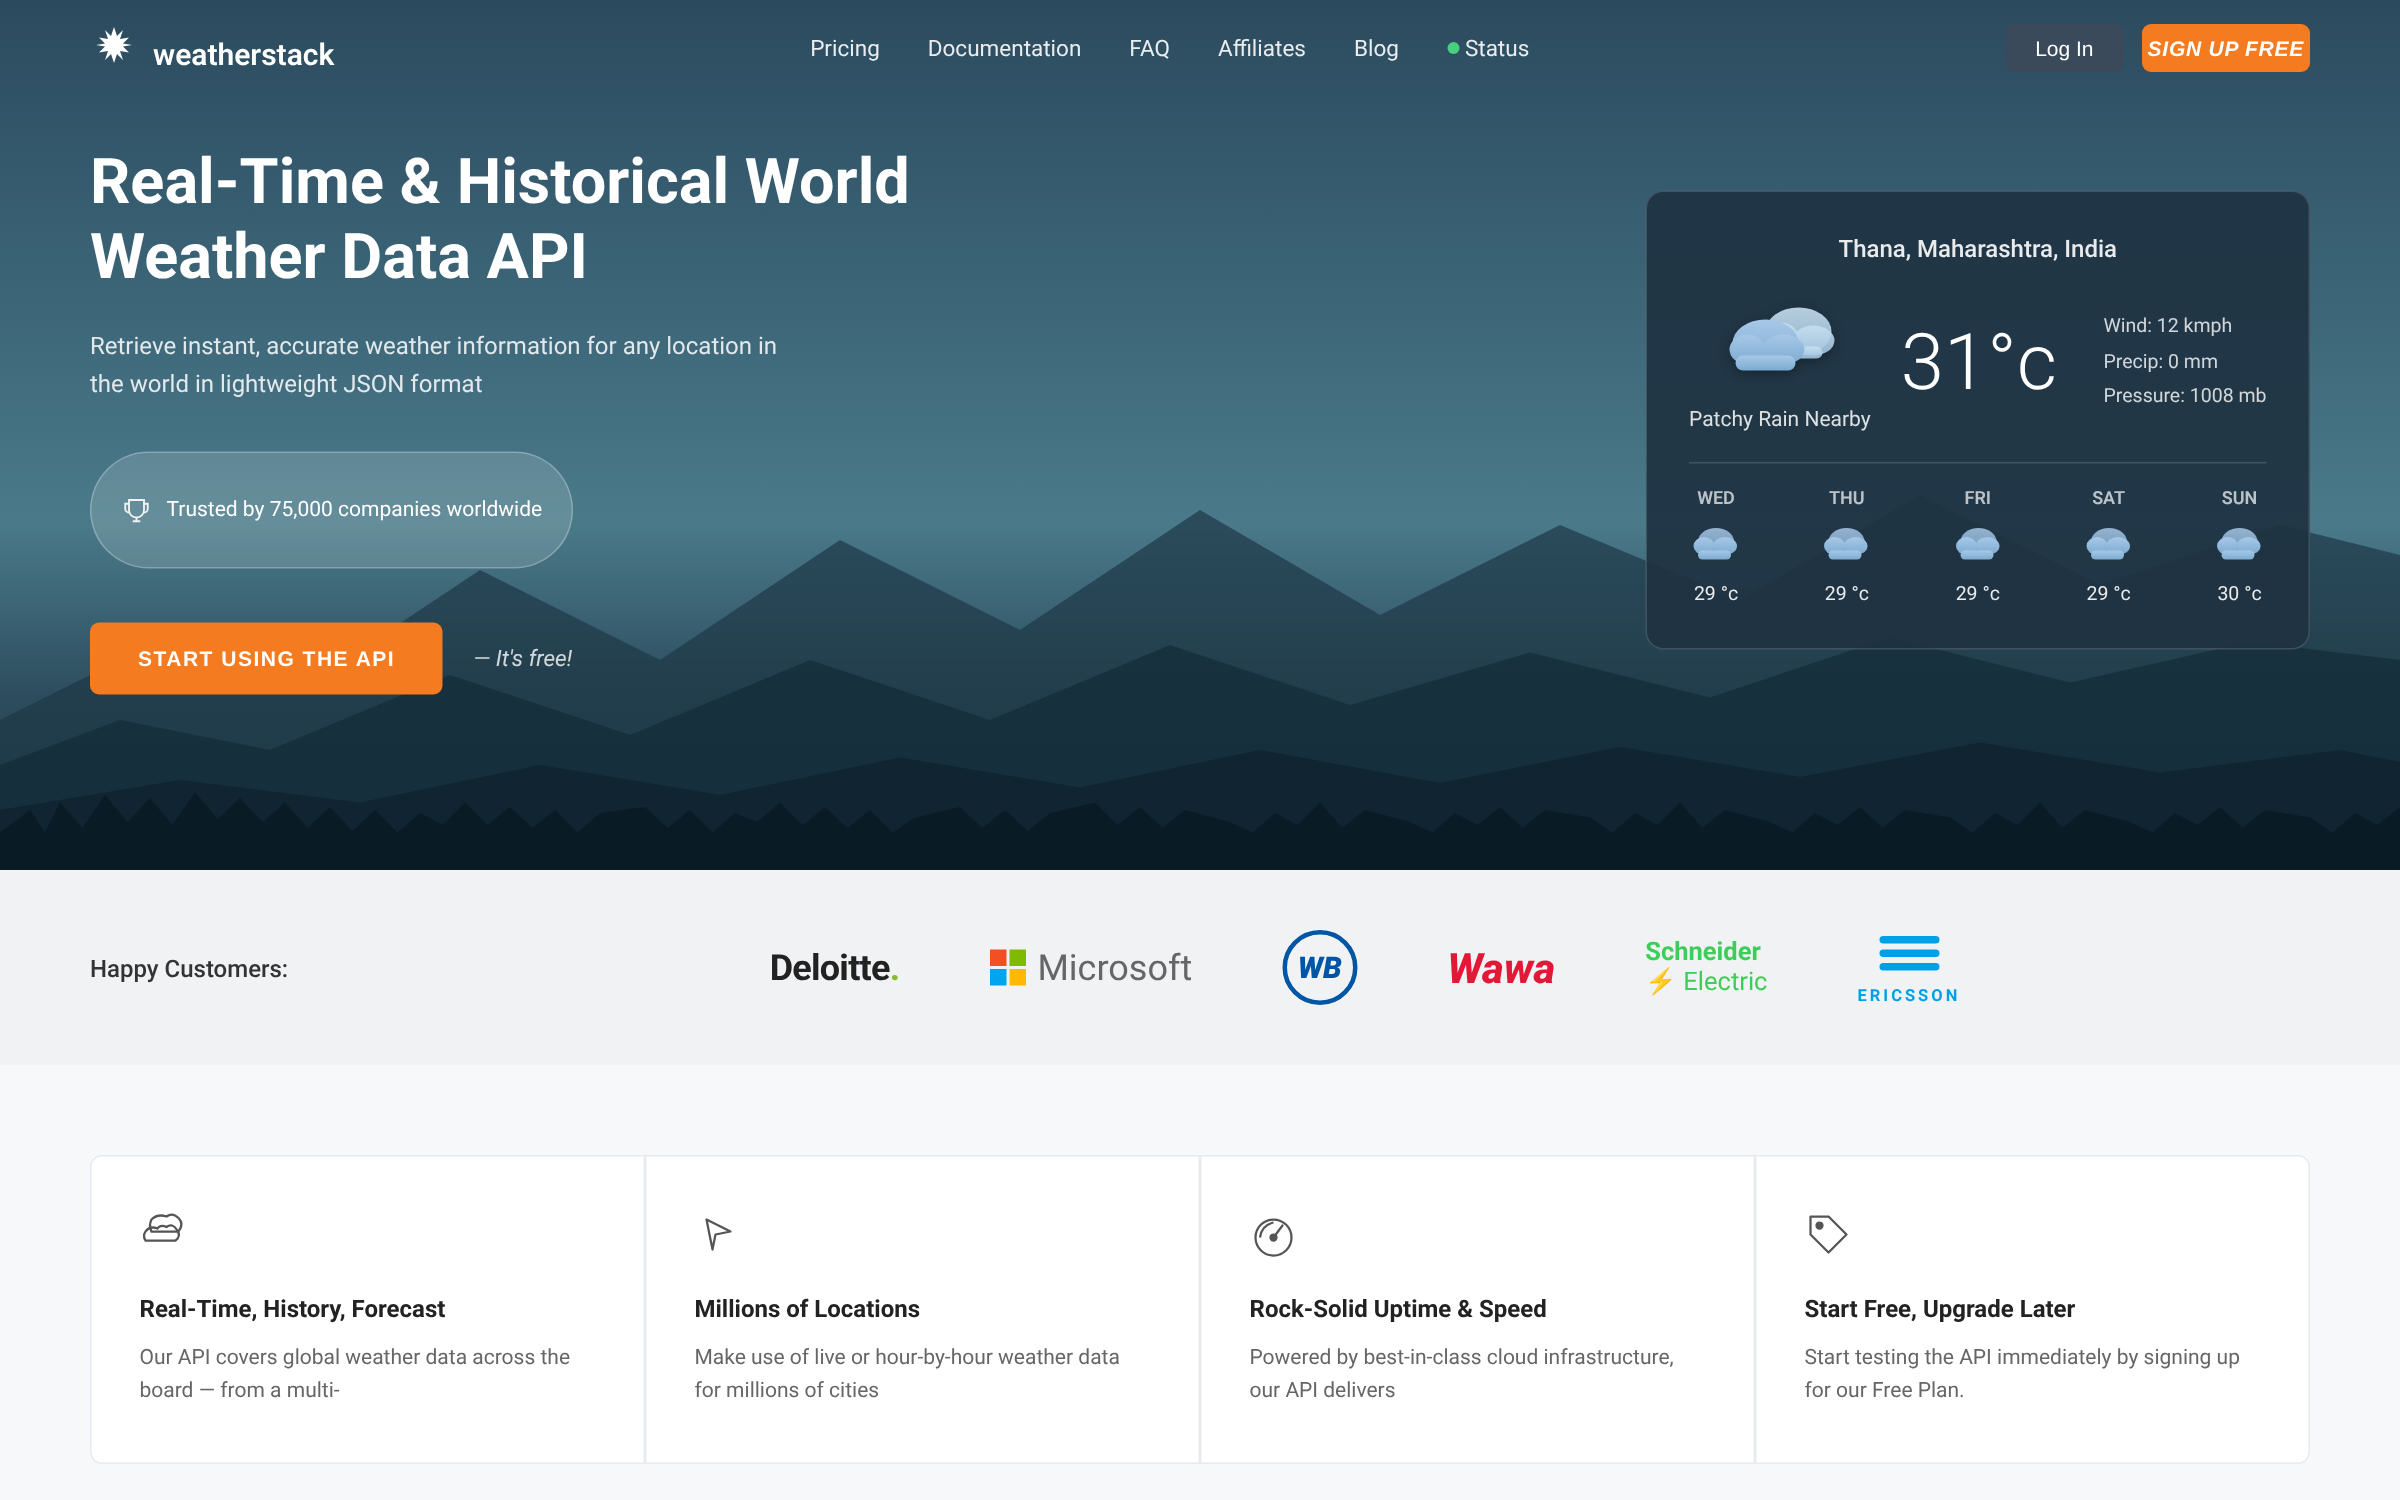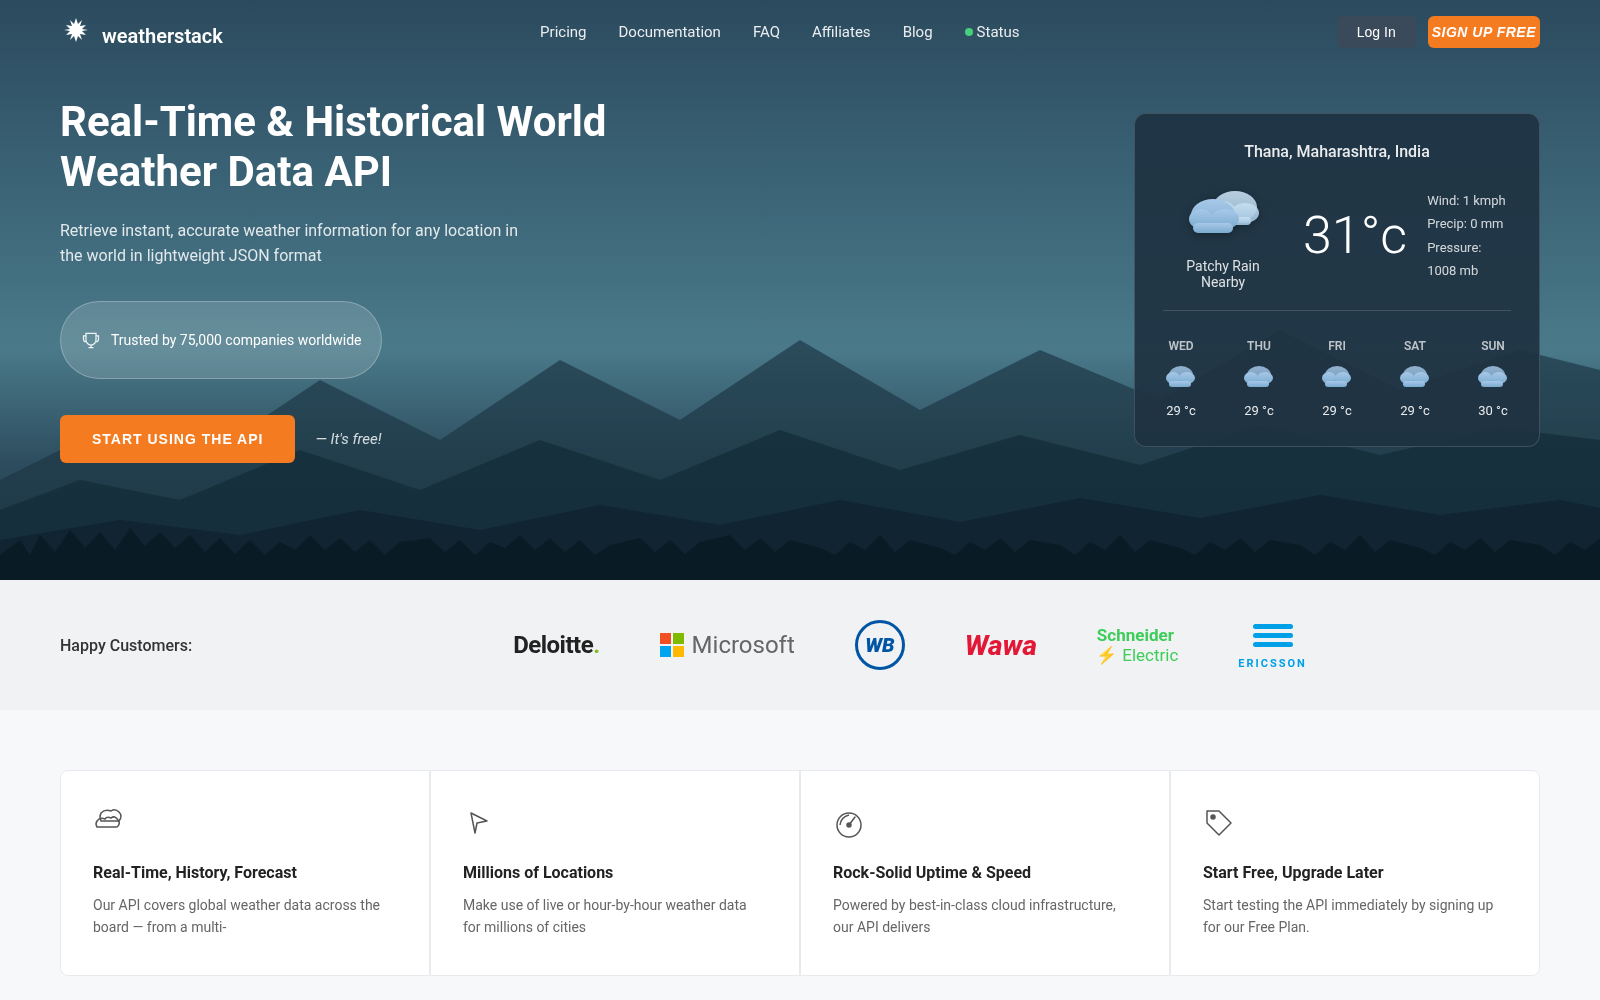--- a/index.html
+++ b/index.html
@@ -40,31 +40,31 @@
     .trust-badge svg { width: 20px; height: 20px; opacity: 0.9; }
     .cta-row { display: flex; align-items: center; gap: 20px; }
     .btn-cta { background: #f47b20; color: #fff; border: none; padding: 16px 32px; border-radius: 6px; font-size: 14px; font-weight: 700; cursor: pointer; text-transform: uppercase; letter-spacing: 1px; }
     .cta-note { color: rgba(255,255,255,0.8); font-size: 15px; font-style: italic; text-align: center; }
     .cta-note::before { content: '— '; }
 
     
     .weather-card {
       position: relative; z-index: 2;
       background: rgba(30, 50, 65, 0.92); border: 1px solid rgba(255,255,255,0.15);
-      border-radius: 12px; padding: 28px; width: 406px; margin-left: auto;
+      border-radius: 12px; padding: 28px; width: 443px; margin-left: auto;
       color: #fff;
     }
     .weather-location { text-align: center; font-size: 16px; font-weight: 500; margin-bottom: 20px; color: rgba(255,255,255,0.9); }
     .weather-main { display: flex; align-items: center; gap: 20px; margin-bottom: 20px; }
     .weather-icon-temp { display: flex; flex-direction: column; align-items: center; gap: 8px; min-width: 120px; }
     .weather-icon svg { width: 80px; height: 65px; }
     .weather-condition { font-size: 14px; color: rgba(255,255,255,0.85); text-align: center; }
     .weather-temp { font-size: 52px; font-weight: 300; color: #fff; white-space: nowrap; }
     .weather-details { font-size: 13px; color: rgba(255,255,255,0.8); line-height: 1.8; margin-left: auto; }
-    .weather-forecast { display: flex; justify-content: space-between; border-top: 1px solid rgba(255,255,255,0.15); padding-top: 28px; }
+    .weather-forecast { display: flex; justify-content: space-between; border-top: 1px solid rgba(255,255,255,0.15); padding-top: 16px; }
     .forecast-day { display: flex; flex-direction: column; align-items: center; gap: 8px; }
     .forecast-day-name { font-size: 12px; color: rgba(255,255,255,0.7); font-weight: 600; }
     .forecast-icon svg { width: 36px; height: 30px; }
     .forecast-temp { font-size: 13px; color: rgba(255,255,255,0.9); }
 
     
     .mountains-bg { position: absolute; bottom: 0; left: 0; right: 0; pointer-events: none; }
 
     
     .customers-section { background: #f0f2f4; padding: 40px 60px; display: flex; align-items: center; gap: 60px; }
@@ -177,21 +177,21 @@
             <ellipse cx="42" cy="38" rx="14" ry="10" fill="url(#cloudGrad)"></ellipse>
             <rect x="10" y="42" width="40" height="10" rx="5" fill="url(#cloudGrad)"></rect>
           </svg>
         </div>
         <div class="weather-condition">Patchy Rain Nearby</div>
       </div>
       <div class="weather-temp">
         <span>31</span><span>°c</span>
       </div>
       <div class="weather-details">
-        <div>Wind: 1 kmph</div>
+        <div>Wind: 12 kmph</div>
         <div>Precip: 0 mm</div>
         <div>Pressure: 1008 mb</div>
       </div>
     </div>
     <div class="weather-forecast">
     <div class="forecast-day">
           <div class="forecast-day-name">WED</div>
           <div class="forecast-icon"><svg viewBox="0 0 36 30" xmlns="http://www.w3.org/2000/svg">
         <defs>
           <linearGradient id="fgWED" x1="0%" y1="0%" x2="0%" y2="100%">

